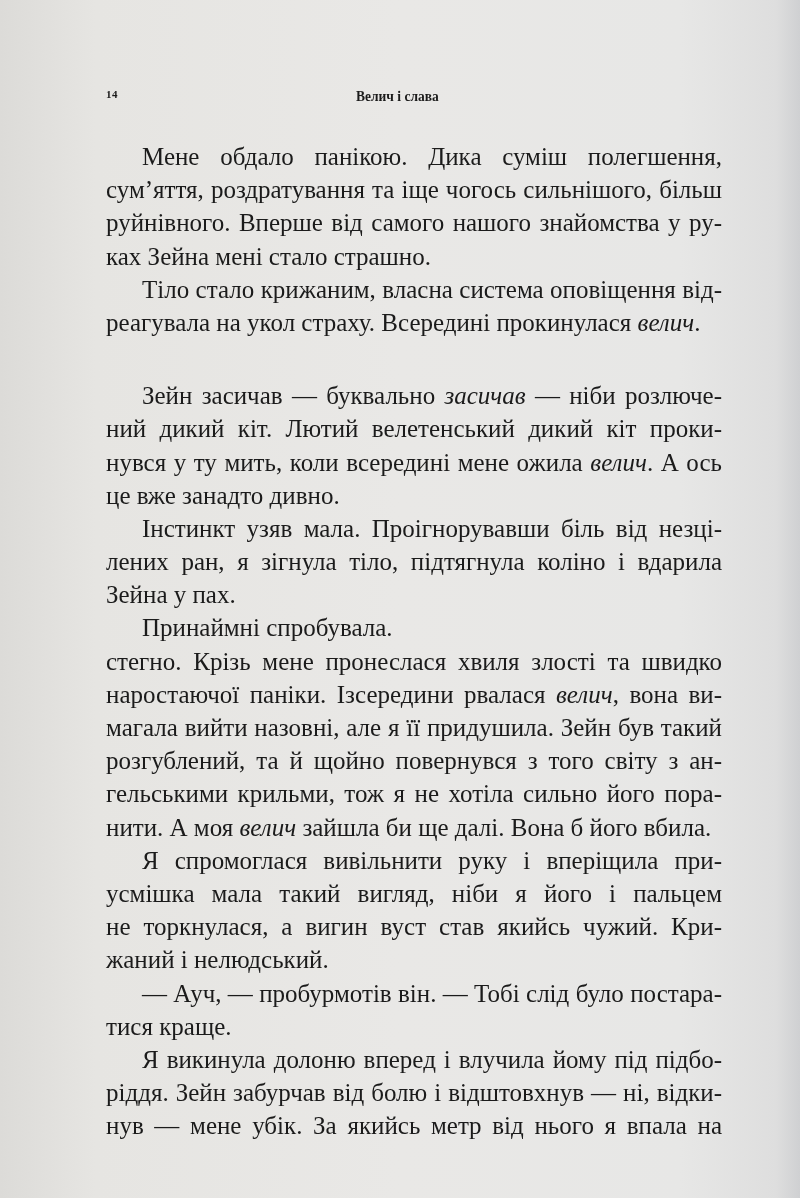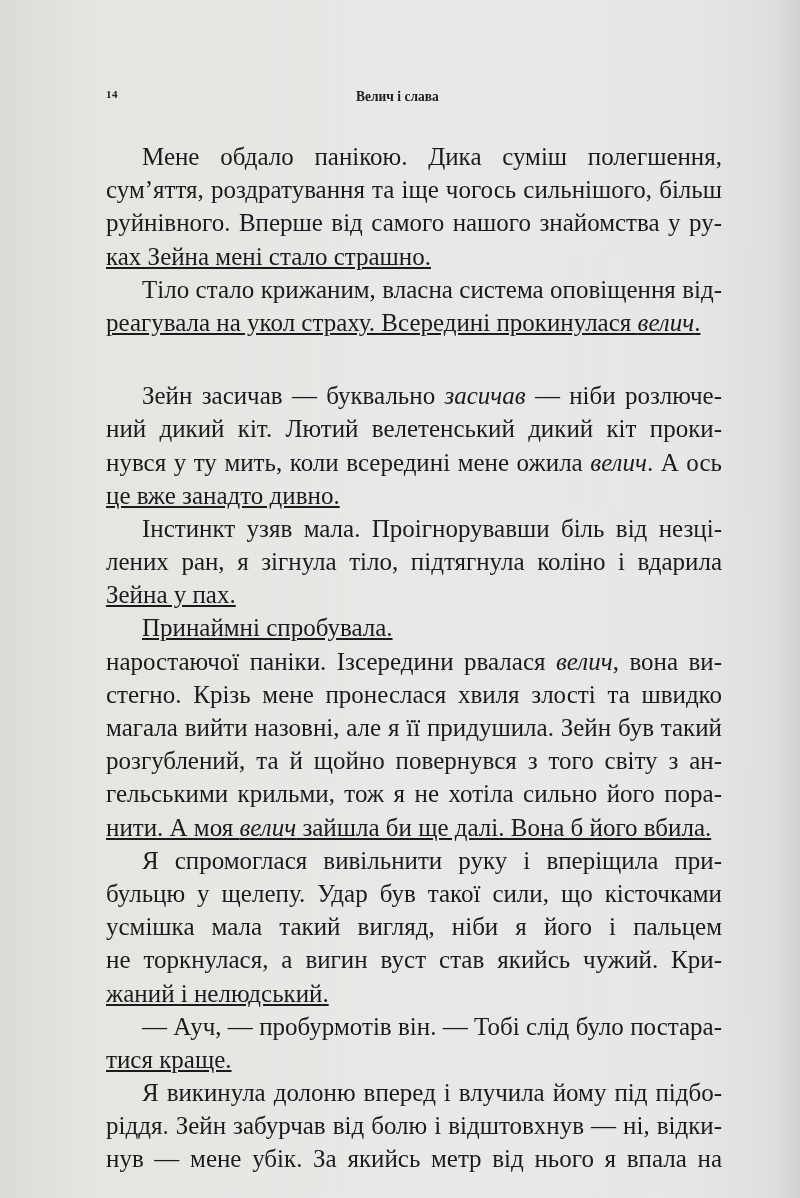--- a/index.html
+++ b/index.html
@@ -55,21 +55,20 @@
     .line {
       display: block;
       height: 33.2px;
       white-space: nowrap;
       text-align: justify;
       text-align-last: justify;
       overflow: visible;
     }
     .line.last {
       text-align-last: left;
-      text-decoration: underline;
     }
     .line.indent {
       padding-left: 36px;
     }
     .line .it {
       font-style: italic;
     }
   </style>
 </head>
 <body>
@@ -105,31 +104,30 @@
       <span class="line indent">Інстинкт узяв мала. Проігнорувавши біль від незці-</span>
       <span class="line">лених ран, я зігнула тіло, підтягнула коліно і вдарила</span>
       <span class="line last">Зейна у пах.</span>
     </div>
 
     <div>
       <span class="line indent last">Принаймні спробувала.</span>
     </div>
 
     <div>
+      <span class="line">стегно. Крізь мене пронеслася хвиля злості та швидко</span>
       <span class="line"><span>наростаючої паніки. Ізсередини рвалася </span><span class="it">велич</span><span>, вона ви-</span></span>
-      <span class="line">стегно. Крізь мене пронеслася хвиля злості та швидко</span>
       <span class="line">магала вийти назовні, але я її придушила. Зейн був такий</span>
       <span class="line">розгублений, та й щойно повернувся з того світу з ан-</span>
       <span class="line">гельськими крильми, тож я не хотіла сильно його пора-</span>
       <span class="line last"><span>нити. А моя </span><span class="it">велич</span><span> зайшла би ще далі. Вона б його вбила.</span></span>
     </div>
 
     <div>
       <span class="line indent">Я спромоглася вивільнити руку і вперіщила при-</span>
-      <span class="line">бульцю у щелепу. Удар був такої сили, що кісточками</span>
       <span class="line">усмішка мала такий вигляд, ніби я його і пальцем</span>
       <span class="line">не торкнулася, а вигин вуст став якийсь чужий. Кри-</span>
       <span class="line last">жаний і нелюдський.</span>
     </div>
 
     <div>
       <span class="line indent">— Ауч, — пробурмотів він. — Тобі слід було постара-</span>
       <span class="line last">тися краще.</span>
     </div>
 

